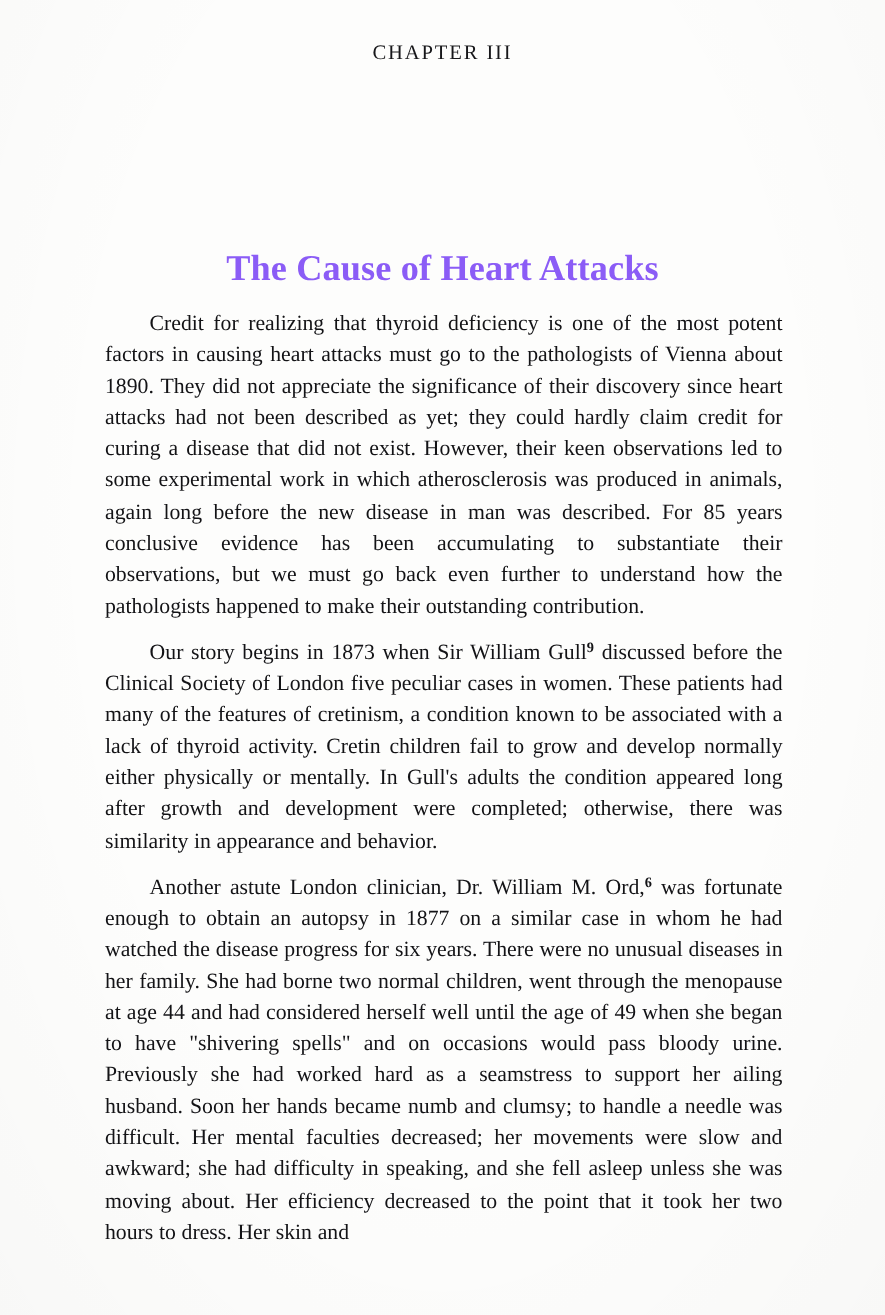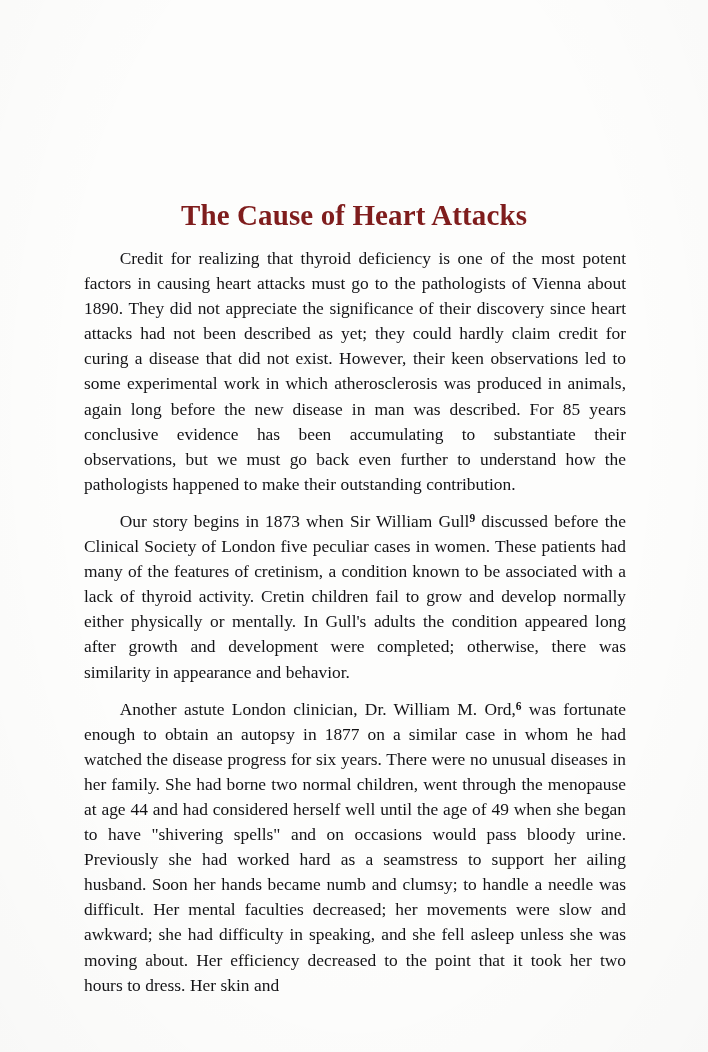--- a/index.html
+++ b/index.html
@@ -46,21 +46,21 @@
 
   .chapter-title {
     position: absolute;
     top: 180px;
     left: 0;
     right: 0;
     text-align: center;
     font-size: 29px;
     font-weight: 700;
     letter-spacing: 0.004em;
-    color: #7f1d1d;
+    color: #8b5cf6;
     font-family: "Liberation Serif", "DejaVu Serif", serif;
   }
 
   .body-block {
     position: absolute;
     top: 234px;
     left: 72px;
     width: 566px;
   }
 
@@ -81,20 +81,21 @@
     vertical-align: 0.46em;
     line-height: 0;
     font-weight: 600;
   }
 </style>
 </head>
 <body>
 
 <div class="page">
 
+  <div class="running-head">CHAPTER III</div>
 
   <h1 class="chapter-title">The Cause of Heart Attacks</h1>
 
   <div class="body-block">
 
     <p class="para">Credit for realizing that thyroid deficiency is one of the most potent factors in causing heart attacks must go to the pathologists of Vienna about 1890. They did not appreciate the significance of their discovery since heart attacks had not been described as yet; they could hardly claim credit for curing a disease that did not exist. However, their keen observations led to some experimental work in which atherosclerosis was produced in animals, again long before the new disease in man was described. For 85 years conclusive evidence has been accumulating to substantiate their observations, but we must go back even further to understand how the pathologists happened to make their outstanding contribution.</p>
 
     <p class="para"><span>Our story begins in 1873 when Sir William Gull</span><sup class="ref">9</sup><span> discussed before the Clinical Society of London five peculiar cases in women. These patients had many of the features of cretinism, a condition known to be associated with a lack of thyroid activity. Cretin children fail to grow and develop normally either physically or mentally. In Gull's adults the condition appeared long after growth and development were completed; otherwise, there was similarity in appearance and behavior.</span></p>
 
     <p class="para"><span>Another astute London clinician, Dr. William M. Ord,</span><sup class="ref">6</sup><span> was fortunate enough to obtain an autopsy in 1877 on a similar case in whom he had watched the disease progress for six years. There were no unusual diseases in her family. She had borne two normal children, went through the menopause at age 44 and had considered herself well until the age of 49 when she began to have "shivering spells" and on occasions would pass bloody urine. Previously she had worked hard as a seamstress to support her ailing husband. Soon her hands became numb and clumsy; to handle a needle was difficult. Her mental faculties decreased; her movements were slow and awkward; she had difficulty in speaking, and she fell asleep unless she was moving about. Her efficiency decreased to the point that it took her two hours to dress. Her skin and</span></p>

